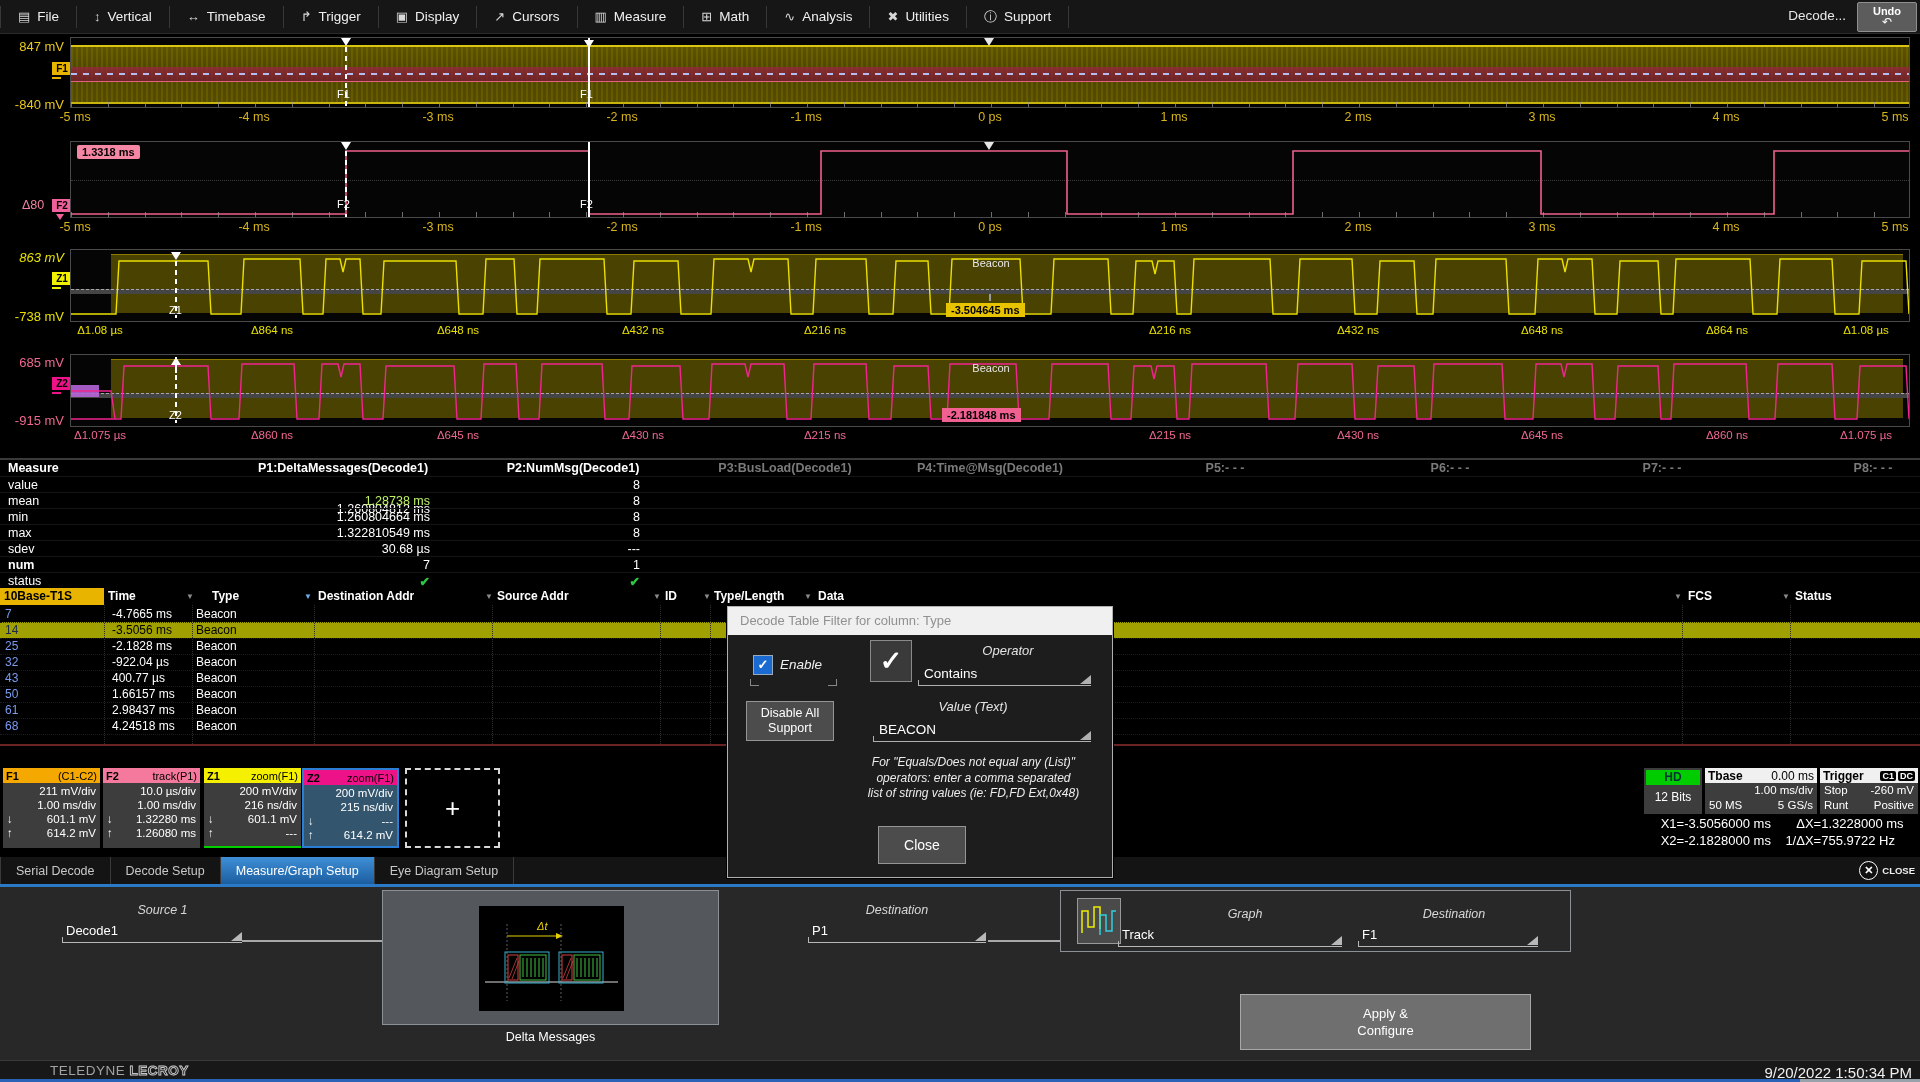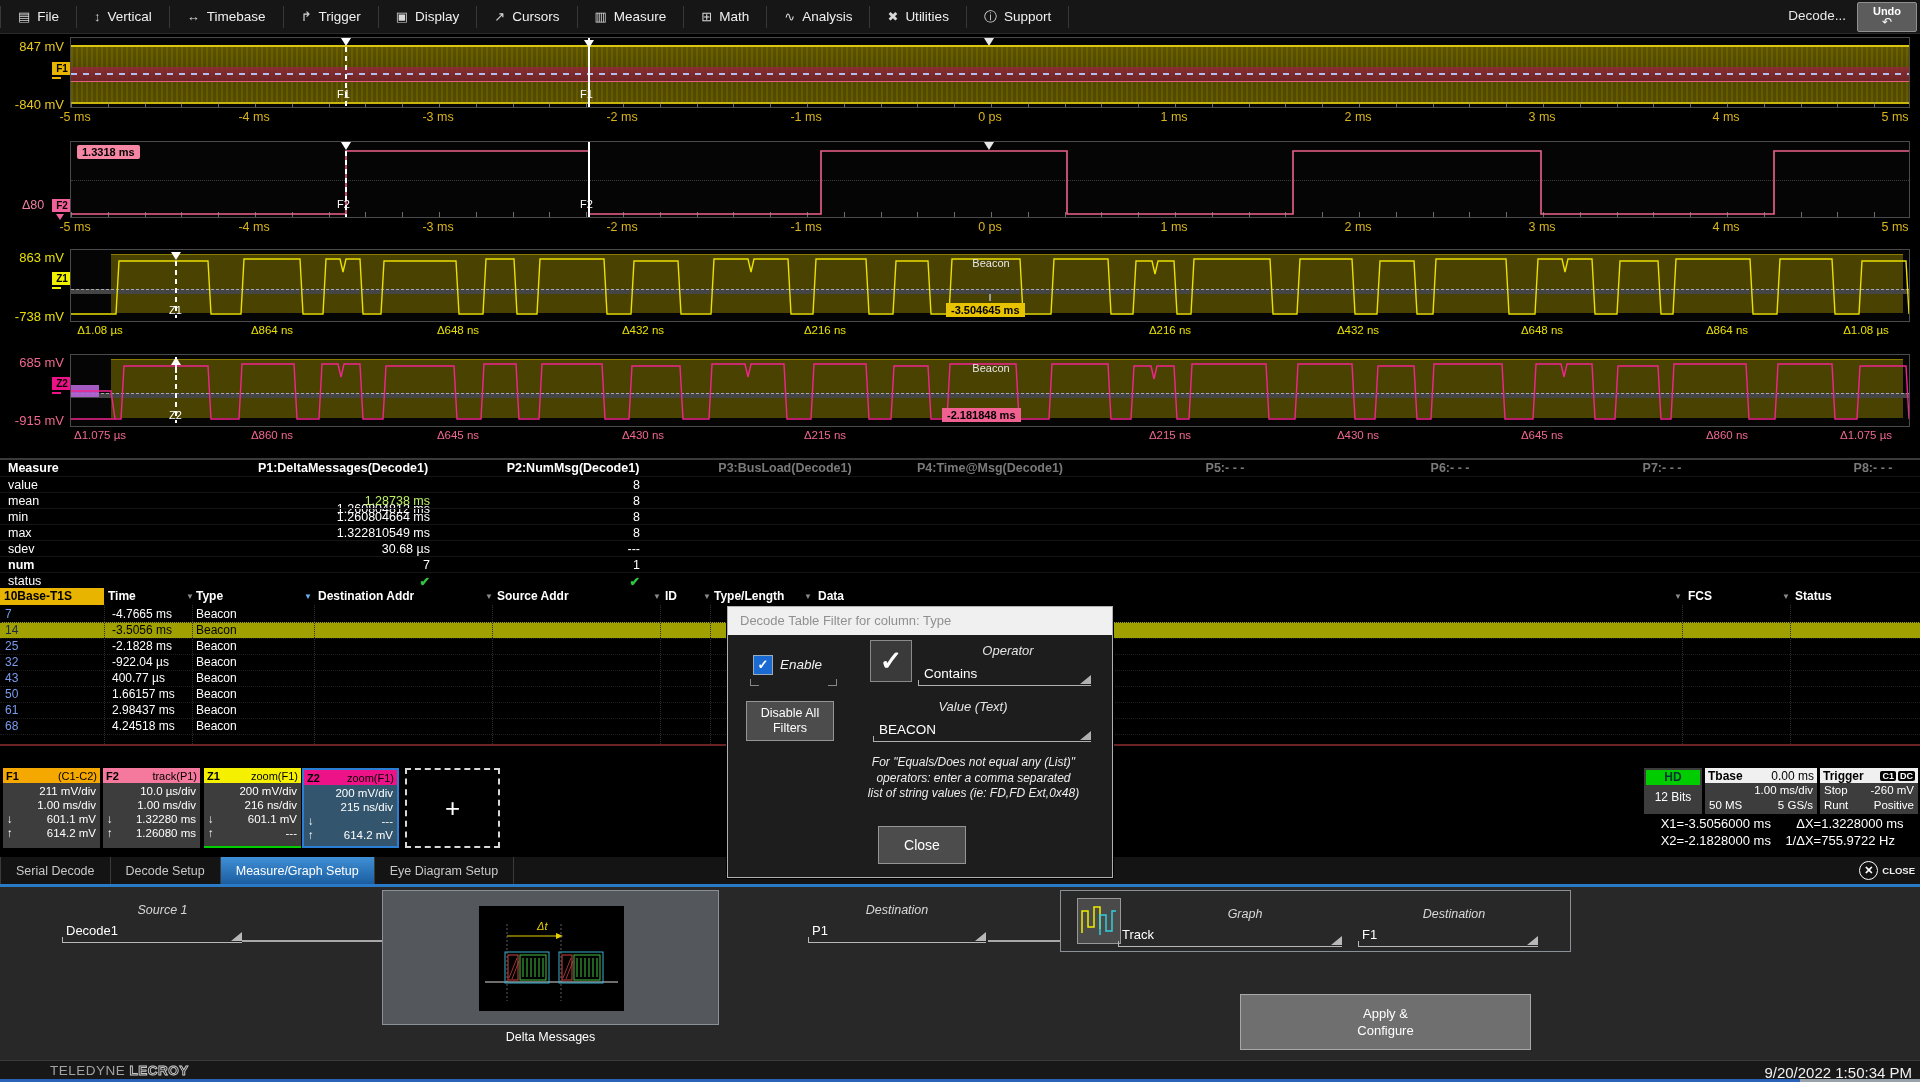--- a/index.html
+++ b/index.html
@@ -236,21 +236,21 @@
       <div class="axlab" style="left: 622px; top: 0px;">-2 ms</div>
       <div class="axlab" style="left: 806px; top: 0px;">-1 ms</div>
       <div class="axlab" style="left: 990px; top: 0px;">0 ps</div>
       <div class="axlab" style="left: 1174px; top: 0px;">1 ms</div>
       <div class="axlab" style="left: 1358px; top: 0px;">2 ms</div>
       <div class="axlab" style="left: 1542px; top: 0px;">3 ms</div>
       <div class="axlab" style="left: 1726px; top: 0px;">4 ms</div>
       <div class="axlab" style="left: 1895px; top: 0px;">5 ms</div>
     </div>
 
-  <div class="vlab" style="top:250px;color:#e8e000;">863 mV</div>
+  <div class="vlab" style="top:250px;color:#e8e000;font-style:italic;">863 mV</div>
   <div class="chbadge" style="top:272px;background:#f0f000;">Z1</div>
   <div class="abs" style="left:52px;top:287px;width:9px;height:2px;background:#f0f000;"></div>
   <div class="vlab" style="top:309px;color:#e8e000;">-738 mV</div>
 
   <div class="tbox" id="trace3" style="top:249px;height:73px;">
     <div class="oliveband" style="left:40px;top:4px;width:1792px;height:58px;"></div>
     <div class="greybar" style="left:0;top:39px;width:1838px;"></div>
     <svg id="z1svg" width="1838" height="71" style="position:absolute;left:0;top:0;">
         <path d="M0,64 L45,64 L48,11 L137,11 L140,64 L170,64 L173,9 L229,9 L232,64 L252,64 L255,9 L269,9 L272,22 L275,9 L289,9 L292,64 L310,64 L313,11 L385,11 L388,64 L412,64 L415,9 L443,9 L446,64 L466,64 L469,9 L533,9 L536,64 L560,64 L563,11 L607,11 L610,64 L640,64 L643,9 L677,9 L680,22 L683,9 L717,9 L720,64 L742,64 L745,9 L795,9 L798,64 L822,64 L825,11 L857,11 L860,64 L878,64 L881,9 L949,9 L952,64 L980,64 L983,9 L1037,9 L1040,64 L1062,64 L1065,11 L1081,11 L1084,24 L1087,11 L1103,11 L1106,64 L1120,64 L1123,9 L1199,9 L1202,64 L1226,64 L1229,9 L1281,9 L1284,64 L1306,64 L1309,11 L1343,11 L1346,64 L1362,64 L1365,9 L1435,9 L1438,64 L1464,64 L1467,9 L1491,9 L1494,22 L1497,9 L1521,9 L1524,64 L1546,64 L1549,11 L1587,11 L1590,64 L1602,64 L1605,9 L1679,9 L1682,64 L1706,64 L1709,9 L1761,9 L1764,64 L1788,64 L1791,11 L1835,11 L1838,64 L1838,64" fill="none" stroke="#ece000" stroke-width="1.4"></path>
       </svg>
@@ -354,21 +354,21 @@
         <div class="mcell" style="left: 230px; width: 200px; text-align: right; top: 1px; color: rgb(46, 200, 64); font-weight: bold;">✔</div>
         <div class="mcell" style="left: 440px; width: 200px; text-align: right; top: 1px; color: rgb(46, 200, 64); font-weight: bold;">✔</div>
       </div>
     </div>
 
   <div id="decode-header">
     <div class="abs" style="left:0;top:0;width:104px;height:17px;background:#e8b400;color:#000;
          font-size:12px;font-weight:bold;line-height:17px;padding-left:4px;box-sizing:border-box;">10Base-T1S</div>
   <div class="dcol" style="left: 108px;">Time</div>
       <div class="sortarrow" style="left: 186px;">▼</div>
-      <div class="dcol" style="left: 196px;">Type</div>
+      <div class="dcol" style="left: 212px;">Type</div>
       <div class="sortarrow" style="left: 304px; color: rgb(106, 176, 240);">▼</div>
       <div class="dcol" style="left: 318px;">Destination Addr</div>
       <div class="sortarrow" style="left: 485px;">▼</div>
       <div class="dcol" style="left: 497px;">Source Addr</div>
       <div class="sortarrow" style="left: 653px;">▼</div>
       <div class="dcol" style="left: 665px; text-align: right;">ID</div>
       <div class="sortarrow" style="left: 703px;">▼</div>
       <div class="dcol" style="left: 714px;">Type/Length</div>
       <div class="sortarrow" style="left: 804px;">▼</div>
       <div class="dcol" style="left: 818px; text-align: center;">Data</div>
@@ -664,21 +664,21 @@
     <div class="abs" style="left:142px;top:33px;width:40px;height:40px;background:#3a3a3a;border:1px solid #8a8a8a;
          color:#fff;font-size:27px;font-weight:bold;line-height:40px;text-align:center;">✓</div>
     <div class="ilabel" style="left:195px;top:36px;width:170px;">Operator</div>
     <div class="dd" style="left:190px;top:58px;width:173px;">
       <span class="val">Contains</span>
       <span class="tri"></span>
       <span class="ltick"></span>
     </div>
 
     <div class="dbtn" style="left:18px;top:94px;width:88px;height:40px;font-size:12.5px;line-height:15px;">
-      <span>Disable All Filters</span>
+      <span>Disable All Support</span>
     </div>
     <div class="ilabel" style="left:160px;top:92px;width:170px;">Value (Text)</div>
     <div class="dd" style="left:145px;top:114px;width:218px;">
       <span class="val">BEACON</span>
       <span class="tri"></span>
       <span class="ltick"></span>
     </div>
 
     <div class="abs" id="dialog-help" style="left:118px;top:148px;width:255px;text-align:center;font-style:italic;
          font-size:12px;color:#ececec;line-height:15.5px;">

